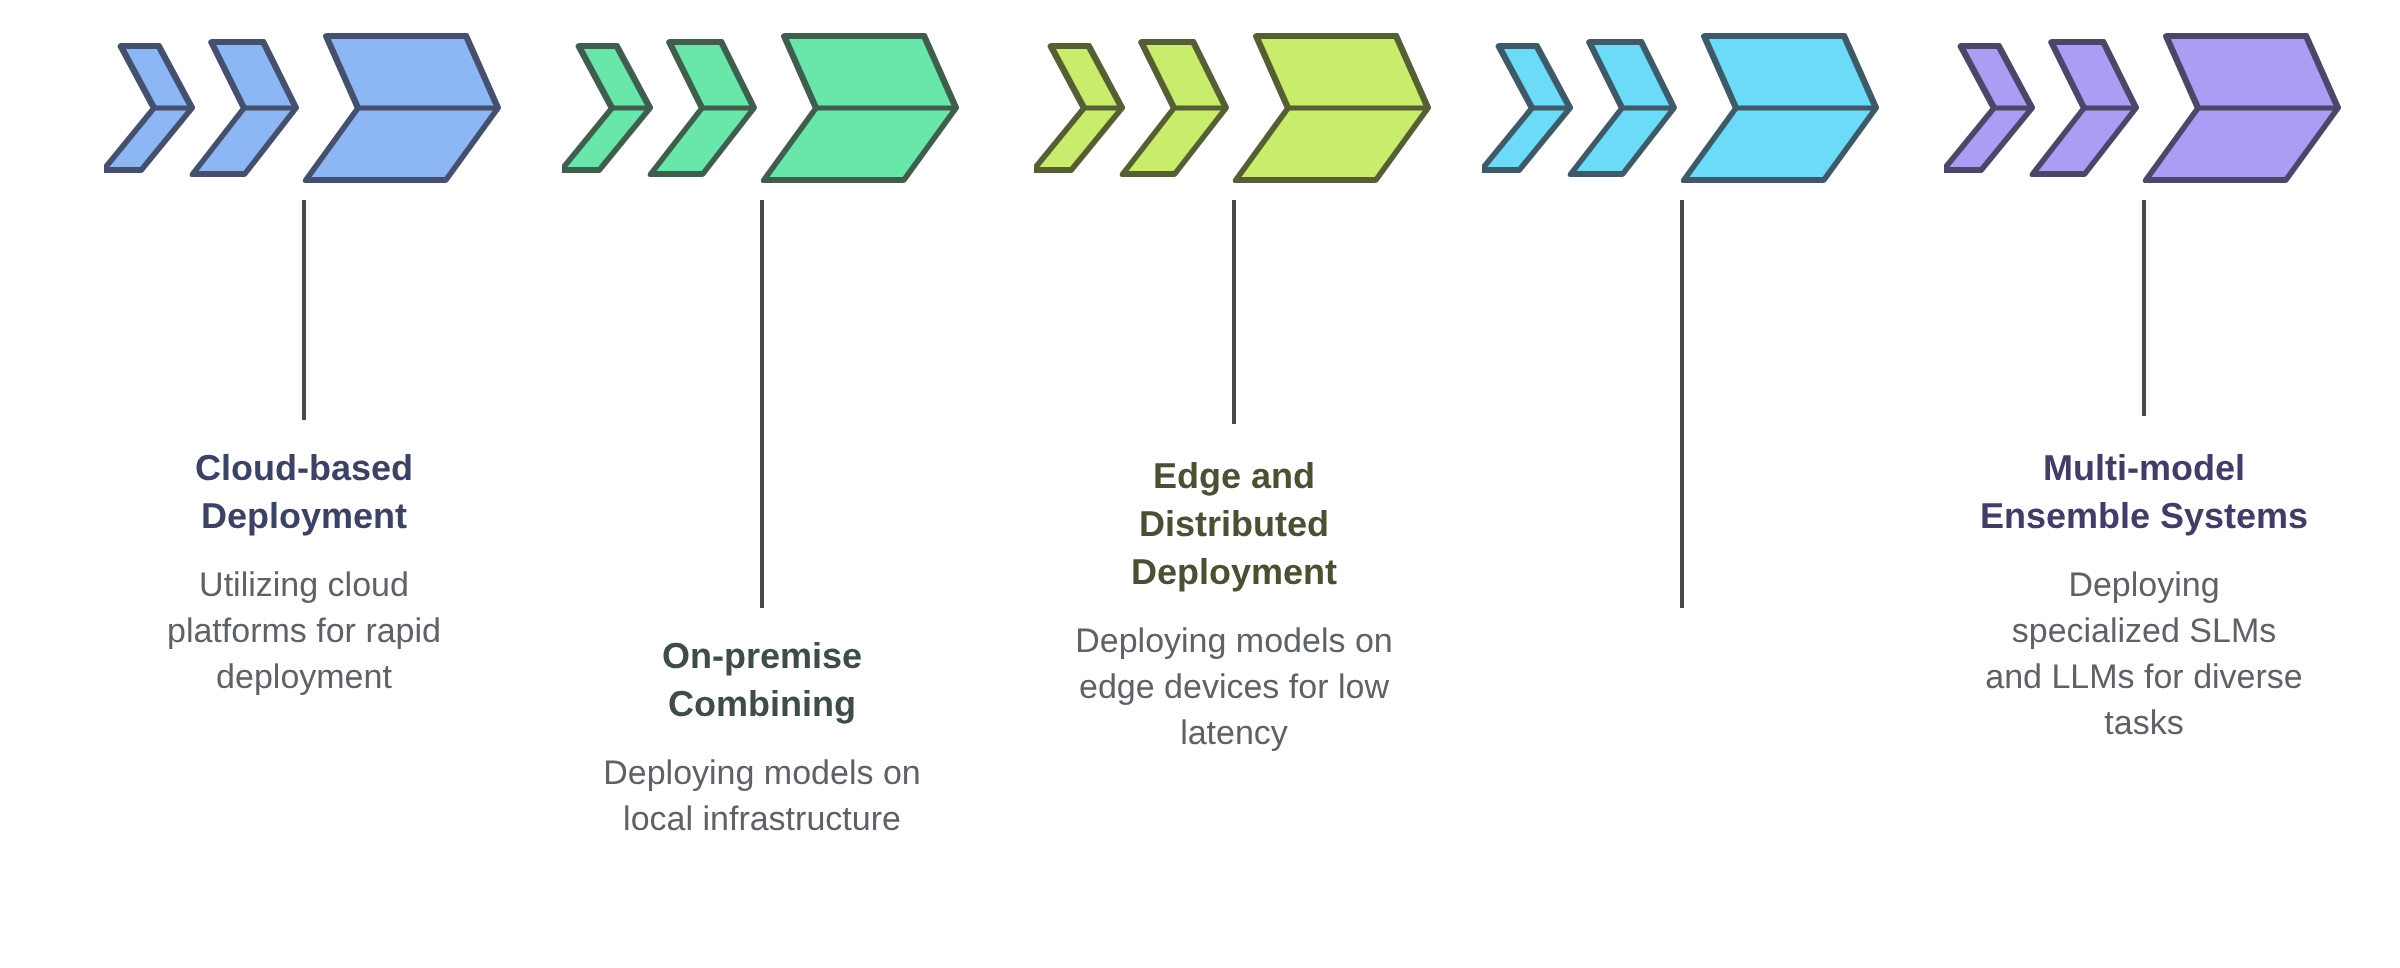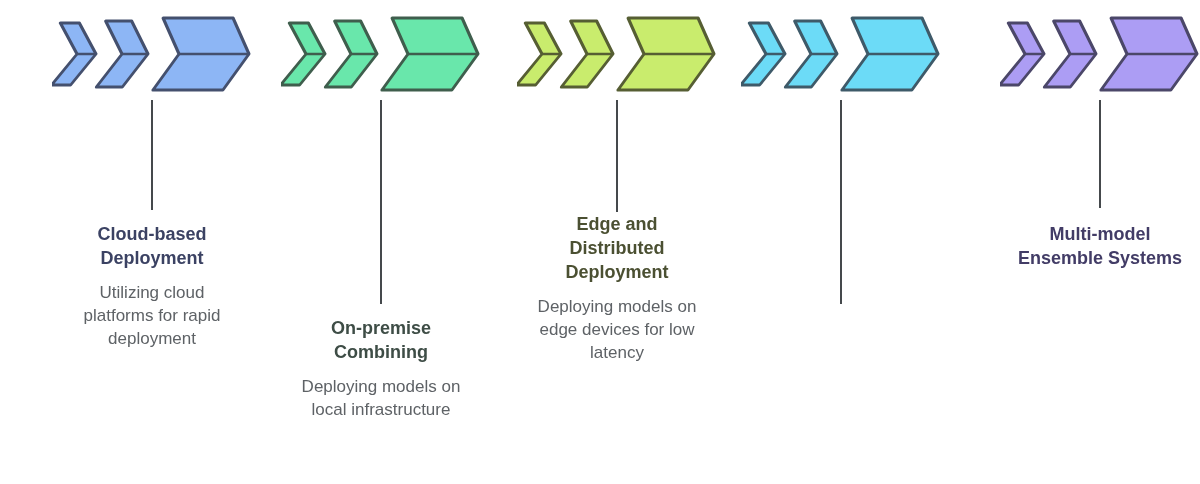--- a/index.html
+++ b/index.html
@@ -5,35 +5,35 @@
   html,body{margin:0;padding:0;background:#ffffff;}
   .canvas{
     position:relative;width:1200px;height:484px;background:#ffffff;
     font-family:"Liberation Sans","DejaVu Sans",sans-serif;overflow:hidden;
   }
   .step{position:absolute;top:0;width:200px;height:484px;}
   .step.c1{left:52px;}
   .step.c2{left:281px;}
   .step.c3{left:517px;}
   .step.c4{left:741px;}
-  .step.c5{left:1000px;}
+  .step.c5{left:972px;}
 
   .chevrons{position:absolute;left:0;top:16px;width:200px;height:76px;display:block;}
   .chevrons polygon{fill:var(--fill);stroke:var(--stroke);stroke-width:3;stroke-linejoin:round;}
   .chevrons line{stroke:var(--stroke);stroke-width:2.5;}
 
   .connector{position:absolute;left:99px;top:100px;width:2px;background:var(--connector,#45494c);}
   .c1 .connector{height:110px;}
   .c3 .connector{height:112px;}
   .c5 .connector{height:108px;}
   .c2 .connector,.c4 .connector{height:204px;}
 
   .text-block{position:absolute;left:-10px;width:220px;text-align:center;}
   .c1 .text-block,.c5 .text-block{top:222px;}
-  .c3 .text-block{top:212px;}
+  .c3 .text-block{top:226px;}
   .c2 .text-block,.c4 .text-block{top:316px;}
 
   .title{
     margin:0;font-size:18px;line-height:24px;font-weight:bold;
     color:var(--title-color,#333);white-space:pre-line;
   }
   .desc{
     margin:11px 0 0 0;font-size:17px;line-height:23px;
     color:var(--desc,#5e6266);white-space:pre-line;
   }
@@ -128,16 +128,20 @@
         <polygon points="49,5 75,5 96,38 75,71 49,71 70,38"></polygon>
         <line x1="70" y1="38" x2="96" y2="38"></line>
         <polygon points="106,2 176,2 197,38 176,74 106,74 127,38"></polygon>
         <line x1="127" y1="38" x2="197" y2="38"></line>
       </g>
     </svg>
     <div class="connector"></div>
     <div class="text-block">
       <h3 class="title">Multi-model
 Ensemble Systems</h3>
+      <p class="desc">Deploying
+specialized SLMs
+and LLMs for diverse
+tasks</p>
     </div>
   </section>
 
 </div>
 
 </body></html>

